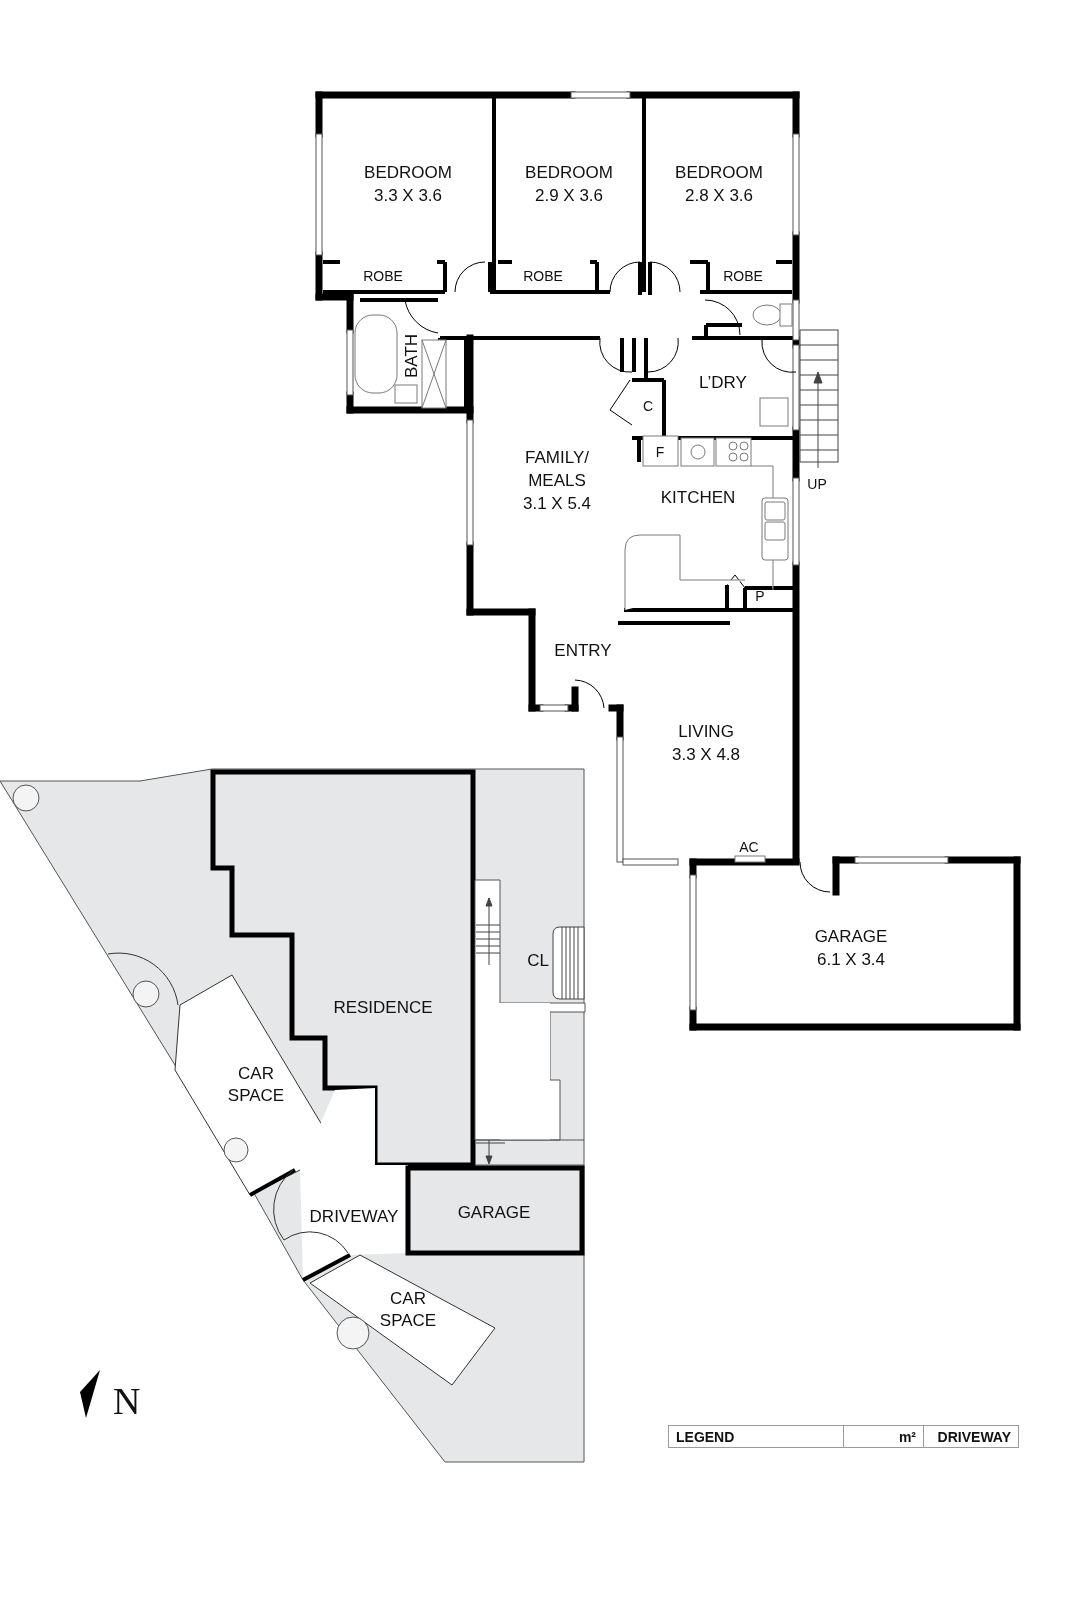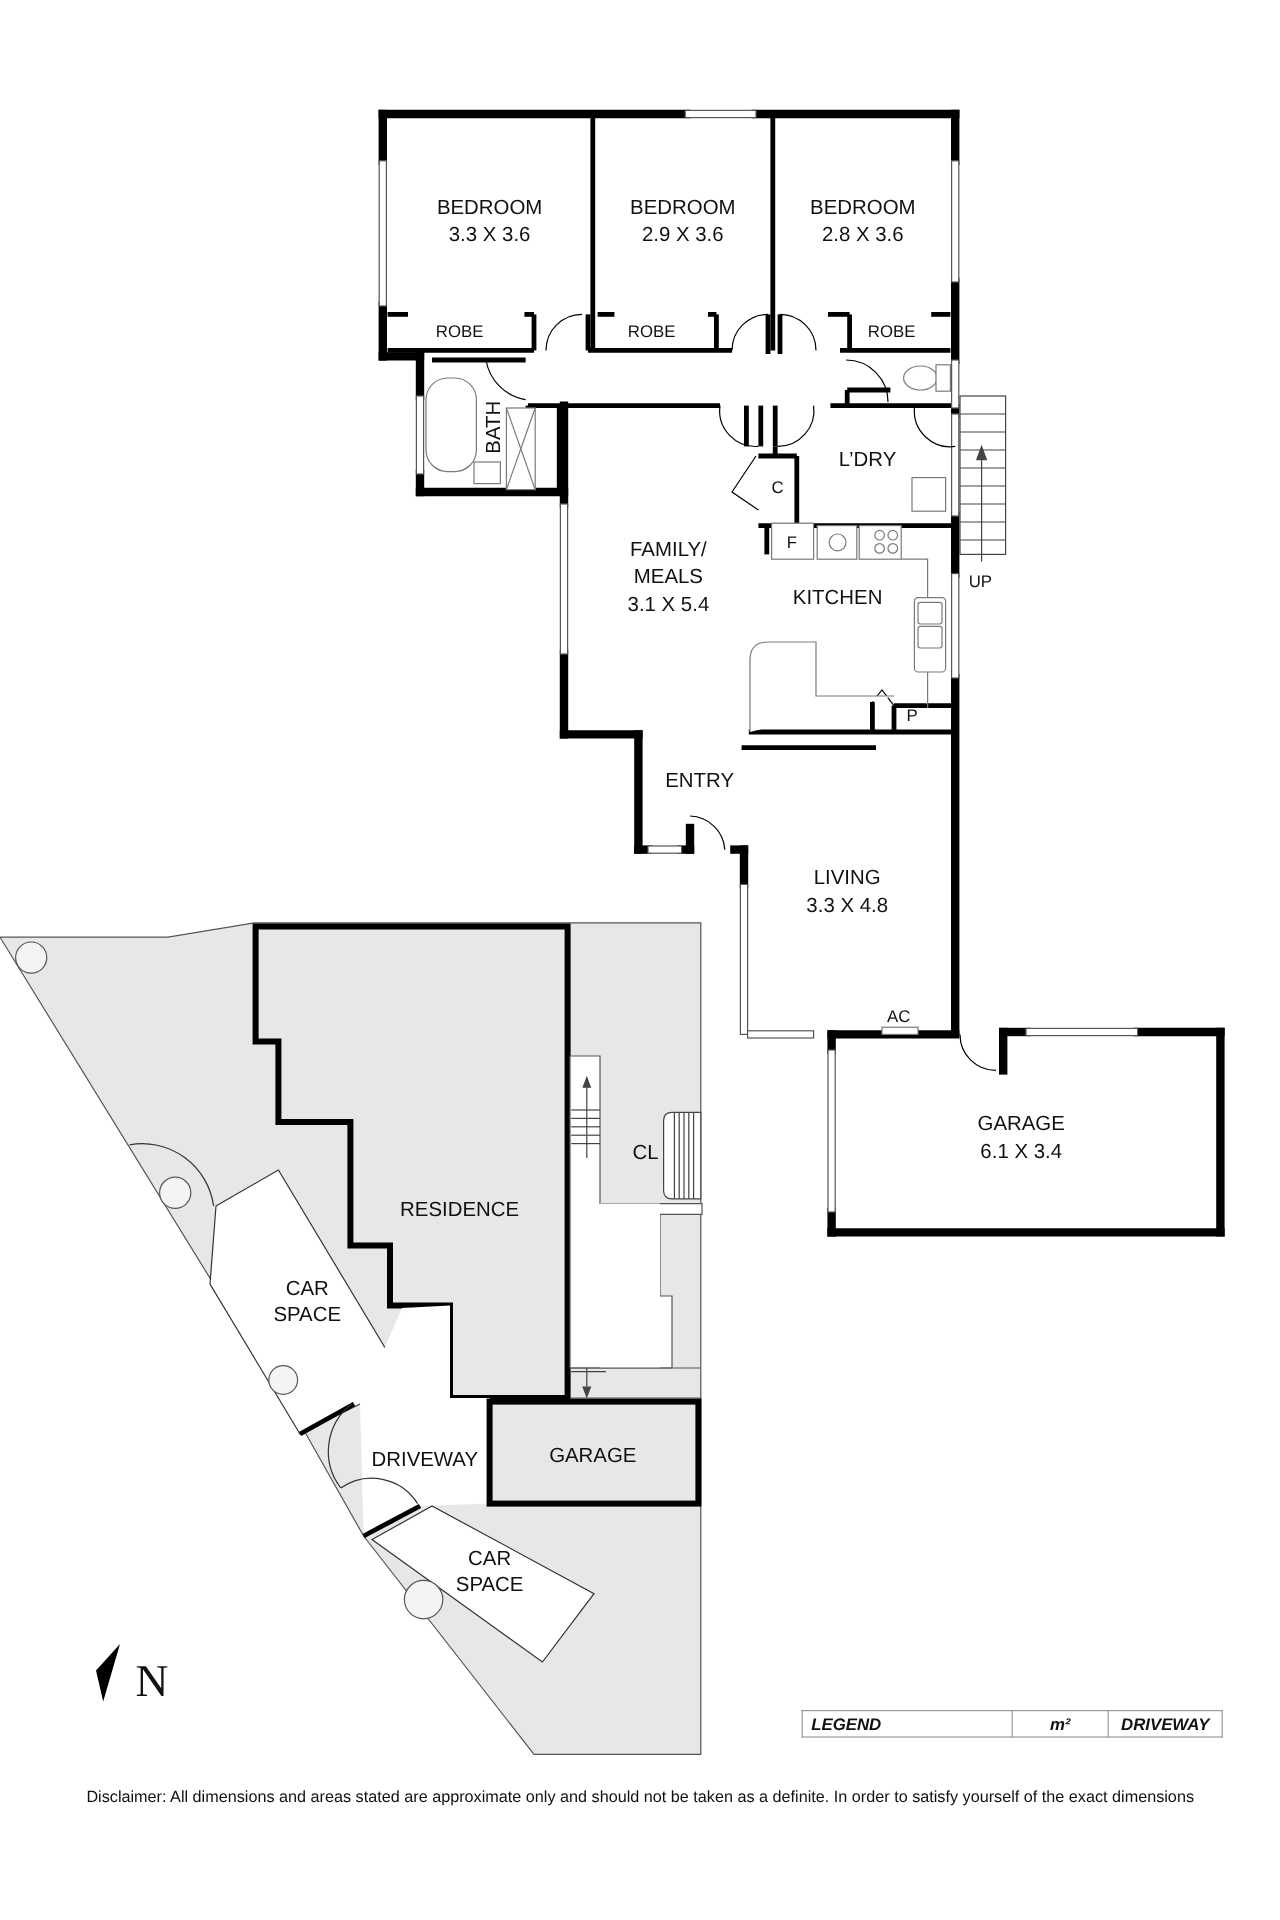--- a/index.html
+++ b/index.html
@@ -1,23 +1,23 @@
 <!DOCTYPE html>
 <html><head>
 <meta charset="utf-8">
 <style>
   html, body { margin: 0; padding: 0; background: #ffffff; }
   body { width: 1067px; height: 1600px; position: relative; overflow: hidden; font-family: "Liberation Sans", sans-serif; color: #111; }
   #plan { position: absolute; left: 0; top: 0; }
   .lbl { font-family: "Liberation Sans", sans-serif; font-size: 17px; fill: #111; text-anchor: middle; }
   .lbl-sm { font-family: "Liberation Sans", sans-serif; font-size: 14px; fill: #111; text-anchor: middle; }
-  .legend { position: absolute; left: 668px; top: 1425px; width: 351px; border-collapse: collapse; font-size: 14px; font-style: italic; }
+  .legend { position: absolute; left: 668px; top: 1425px; width: 351px; border-collapse: collapse; font-size: 14px; }
   .legend td { border: 1px solid #9a9a9a; padding: 1px 7px; height: 19px; }
   .legend .h { font-weight: bold; }
-  .legend .c { text-align: center; }
+  .legend .c { text-align: right; }
   .disclaimer { position: absolute; left: 0; top: 1489px; width: 1067px; text-align: center; font-size: 13.5px; line-height: 18px; color: #111; }
   .north { position: absolute; left: 78px; top: 1368px; }
   .north-n { position: absolute; left: 113px; top: 1382px; font-family: "Liberation Serif", serif; font-size: 38px; line-height: 38px; }
 </style>
 </head>
 <body>
 
 <svg id="plan" width="1067" height="1480" viewBox="0 0 1067 1480" xmlns="http://www.w3.org/2000/svg">
 
   <g fill="none" stroke="#000">
@@ -285,14 +285,13 @@
   <tbody>
       <tr>
     <td class="h" style="width:160px">LEGEND</td>
     <td class="h c" style="width:65px">m²</td>
     <td class="h c">DRIVEWAY</td>
   </tr>
 </tbody>
   </table>
 
 <div class="disclaimer">
-  <div>Disclaimer: All dimensions and areas stated are approximate only and should not be taken as a definite. In order to satisfy yourself of the exact dimensions</div>
 </div>
 
 </body></html>

